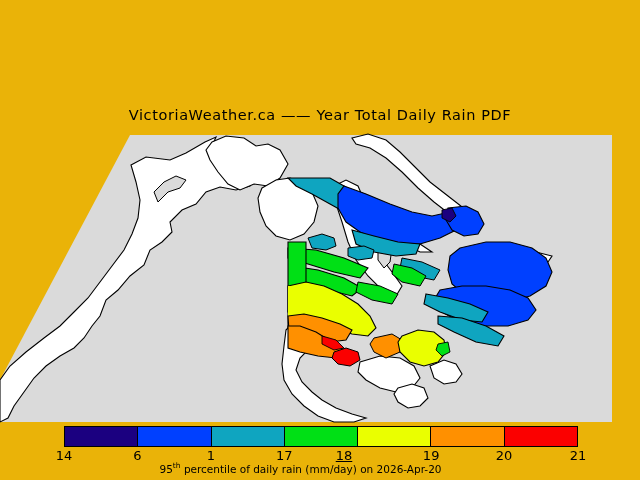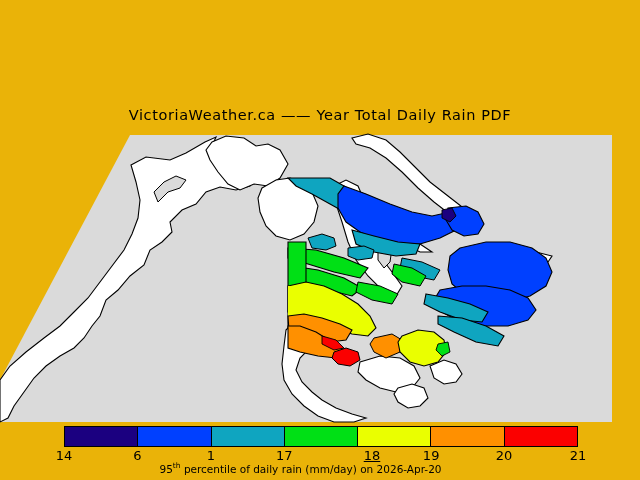--- a/index.html
+++ b/index.html
@@ -244,21 +244,21 @@
       <div class="seg" style="background: rgb(0, 224, 21);"></div>
       <div class="seg" style="background: rgb(234, 255, 0);"></div>
       <div class="seg" style="background: rgb(255, 144, 0);"></div>
       <div class="seg" style="background: rgb(251, 0, 0);"></div>
     </div>
     <div id="cb-ticks">
       <span class="tick" style="left: 64px;">14</span>
       <span class="tick" style="left: 137.429px;">6</span>
       <span class="tick" style="left: 210.857px;">1</span>
       <span class="tick" style="left: 284.286px;">17</span>
-      <span class="tick" style="left: 372px; text-decoration: underline;">18</span>
+      <span class="tick" style="left: 344px; text-decoration: underline;">18</span>
       <span class="tick" style="left: 431.143px;">19</span>
       <span class="tick" style="left: 504px;">20</span>
       <span class="tick" style="left: 578px; text-align: center;">21</span>
     </div>
     <div id="cb-caption"><span>95</span><sup>th</sup><span> percentile of daily rain (mm/day) on 2026-Apr-20</span></div>
   </div>
 
 </div>
 
 </body></html>

